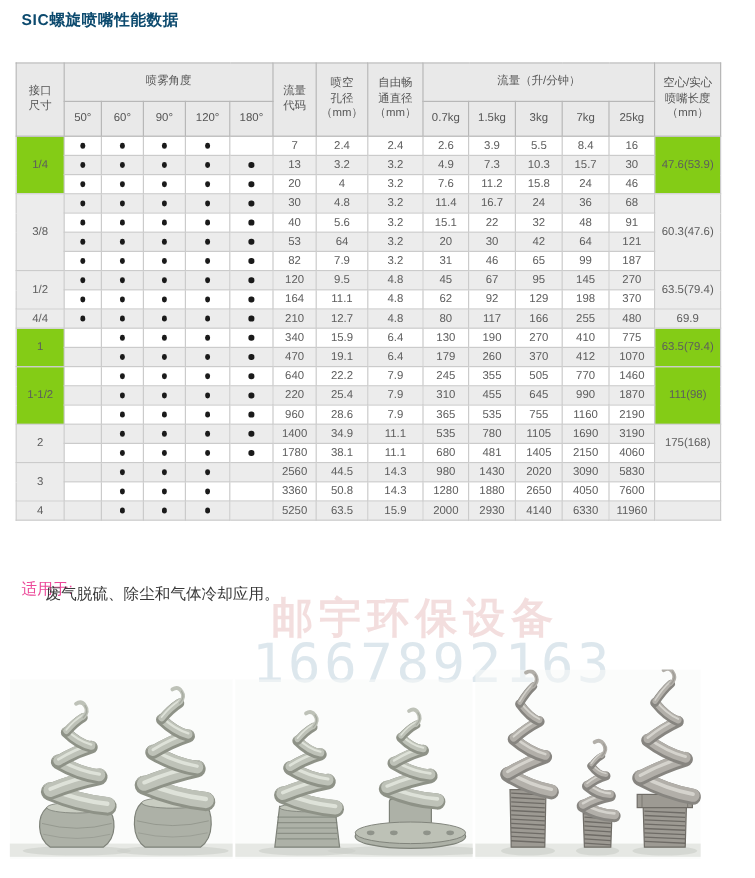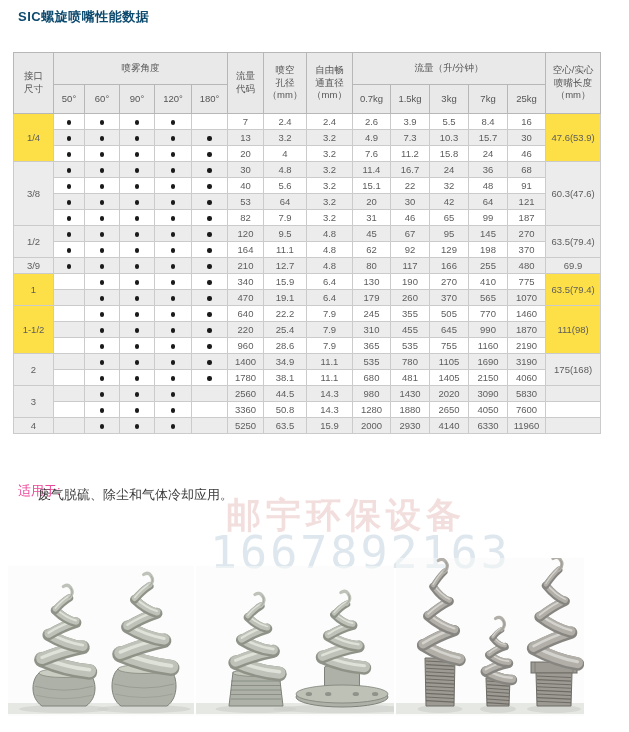--- a/index.html
+++ b/index.html
@@ -11,21 +11,21 @@
   table.spec{position:absolute;left:13px;top:52px;width:588px;border-collapse:collapse;
          table-layout:fixed;font-size:9.5px;color:#5d5d5d;border:1px solid #9c9c9c}
   .spec th{background:#e9e9e9;font-weight:normal;color:#555;border:1px solid #b7b7b7;
          white-space:pre-line;line-height:1.35;text-align:center;padding:1px 0}
   .spec thead{border-bottom:1px solid #9c9c9c}
   .spec thead tr:nth-child(1){height:32px}
   .spec thead tr:nth-child(2){height:29px}
   .spec td{border:1px solid #cbcbcb;height:16px;text-align:center;padding:0 1px;
          background:#fff;overflow:hidden;white-space:nowrap}
   .spec tr.shade td{background:#ececec}
-  .spec td.merged{background:#fde047}
+  .spec td.merged{background:#84cc16}
   .spec tr.gstart td{border-top-color:#9c9c9c}
   .dot{display:inline-block;width:4.5px;height:4.5px;border-radius:50%;
        background:#1a1a1a;vertical-align:middle}
   .apps-h{position:absolute;left:18px;top:482px;font-size:13px;color:#ec4899;white-space:nowrap}
   .apps-t{position:absolute;left:38px;top:486px;font-size:13px;color:#3a3a3a;white-space:nowrap}
   .wm1{position:absolute;left:226px;top:492px;font-size:35px;font-weight:bold;letter-spacing:5px;
        color:rgba(226,176,176,.42);z-index:1;white-space:nowrap}
   .wm2{position:absolute;left:210px;top:526px;font-size:45px;font-weight:normal;letter-spacing:3px;
        color:rgba(193,212,222,.55);z-index:1;white-space:nowrap;
        font-family:"DejaVu Sans Mono","Liberation Mono",monospace}
@@ -221,21 +221,21 @@
         <td>164</td>
         <td>11.1</td>
         <td>4.8</td>
         <td>62</td>
         <td>92</td>
         <td>129</td>
         <td>198</td>
         <td>370</td>
       </tr>
       <tr class="shade gstart">
-        <td>3/9</td>
+        <td>4/4</td>
         <td><span class="dot"></span></td>
         <td><span class="dot"></span></td>
         <td><span class="dot"></span></td>
         <td><span class="dot"></span></td>
         <td><span class="dot"></span></td>
         <td>210</td>
         <td>12.7</td>
         <td>4.8</td>
         <td>80</td>
         <td>117</td>
@@ -266,21 +266,21 @@
         <td><span class="dot"></span></td>
         <td><span class="dot"></span></td>
         <td><span class="dot"></span></td>
         <td><span class="dot"></span></td>
         <td>470</td>
         <td>19.1</td>
         <td>6.4</td>
         <td>179</td>
         <td>260</td>
         <td>370</td>
-        <td>565</td>
+        <td>412</td>
         <td>1070</td>
       </tr>
       <tr class="gstart">
         <td class="merged" rowspan="3">1-1/2</td>
         <td></td>
         <td><span class="dot"></span></td>
         <td><span class="dot"></span></td>
         <td><span class="dot"></span></td>
         <td><span class="dot"></span></td>
         <td>640</td>

